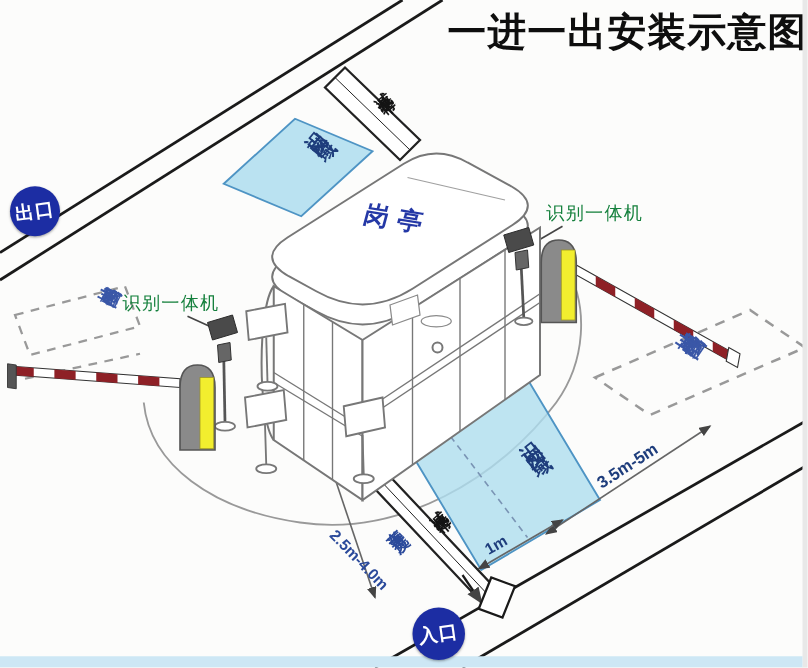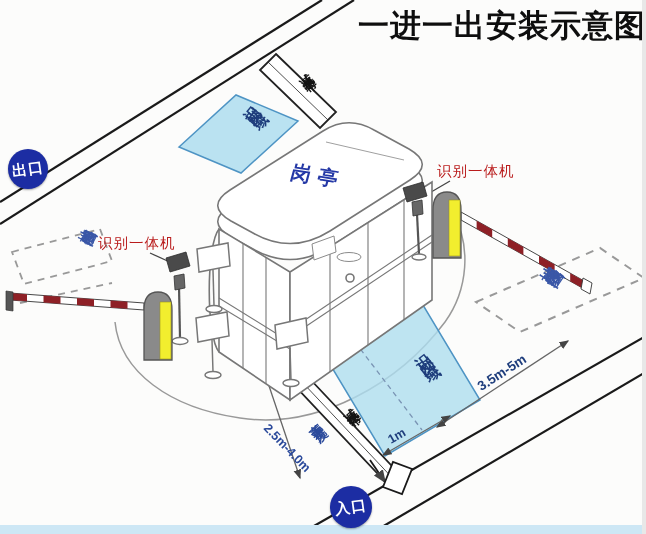--- a/index.html
+++ b/index.html
@@ -9,21 +9,21 @@
   .t{position:absolute;white-space:nowrap;line-height:1;}
   .v{writing-mode:vertical-lr;}
   .title{font-size:31px;font-weight:700;color:#0e0e0e;letter-spacing:1px;}
   .badge{position:absolute;border-radius:50%;display:flex;align-items:center;justify-content:center;
          color:#fff;font-size:15px;font-weight:700;box-shadow:0 1px 2px rgba(0,0,0,.35);}
   .badge span{display:inline-block;transform:rotate(-8deg);letter-spacing:1px;}
   .booth-label{font-size:20px;font-weight:700;letter-spacing:7px;transform:rotate(9deg) skewX(-6deg);text-align:center;}
   .zone-txt{font-weight:600;letter-spacing:4px;}
   .bump-txt{font-weight:600;color:#141414;letter-spacing:3px;font-size:13px;}
   .loop-txt{font-weight:700;letter-spacing:2px;}
-  .cam-lbl{font-size:14.5px;color:#b91c1c;letter-spacing:1px;}
+  .cam-lbl{font-size:14.5px;color:#15803d;letter-spacing:1px;}
   .dim{font-weight:600;}
 </style>
 </head>
 <body>
 
 <div class="stage">
 <svg width="646" height="534" viewBox="0 0 646 534">
   <defs>
     <marker id="ah" markerWidth="9" markerHeight="8" refX="6.5" refY="3" orient="auto-start-reverse">
       <path d="M0,0 L7.5,3 L0,6 z" fill="#444"></path>

